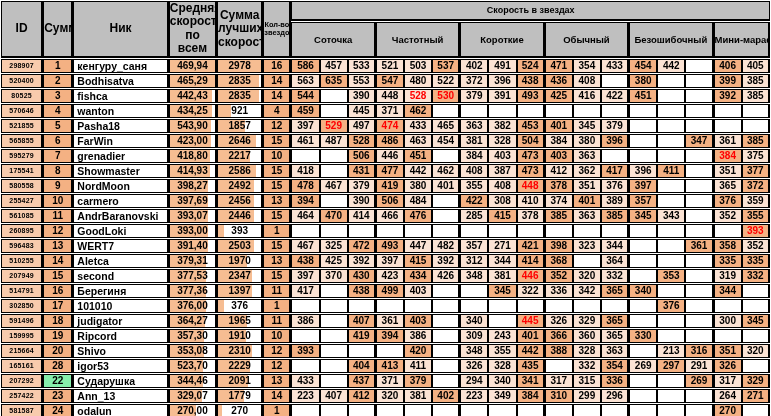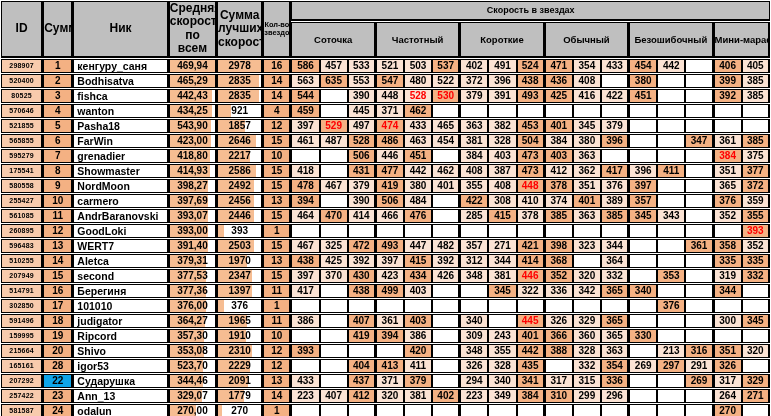--- a/index.html
+++ b/index.html
@@ -577,21 +577,21 @@
         <td class="star-l">332</td>
         <td class="star-d gb">354</td>
         <td class="star-l">269</td>
         <td class="star-d">297</td>
         <td class="star-l gb">291</td>
         <td class="star-d">326</td>
         <td class="star-e gb"></td>
       </tr>
       <tr>
         <td class="c-id gb" style="background: rgb(248, 203, 173);">207292</td>
-        <td class="gb" style="background: #0ea5e9;">22</td>
+        <td class="gb" style="background: #86efac;">22</td>
         <td class="c-nick gb">Сударушка</td>
         <td class="c-bar gb"><div class="bar" style="width: 73.2987%; background: rgb(246, 189, 146);"></div><span class="v">344,46</span></td>
         <td class="c-bar gb"><div class="bar" style="width: 70.2149%; background: rgb(246, 189, 146);"></div><span class="v">2091</span></td>
         <td class="gb" style="background: rgb(244, 177, 131);">13</td>
         <td class="star-l">433</td>
         <td class="star-e"></td>
         <td class="star-d gb">437</td>
         <td class="star-l">371</td>
         <td class="star-d">379</td>
         <td class="star-e gb"></td>

